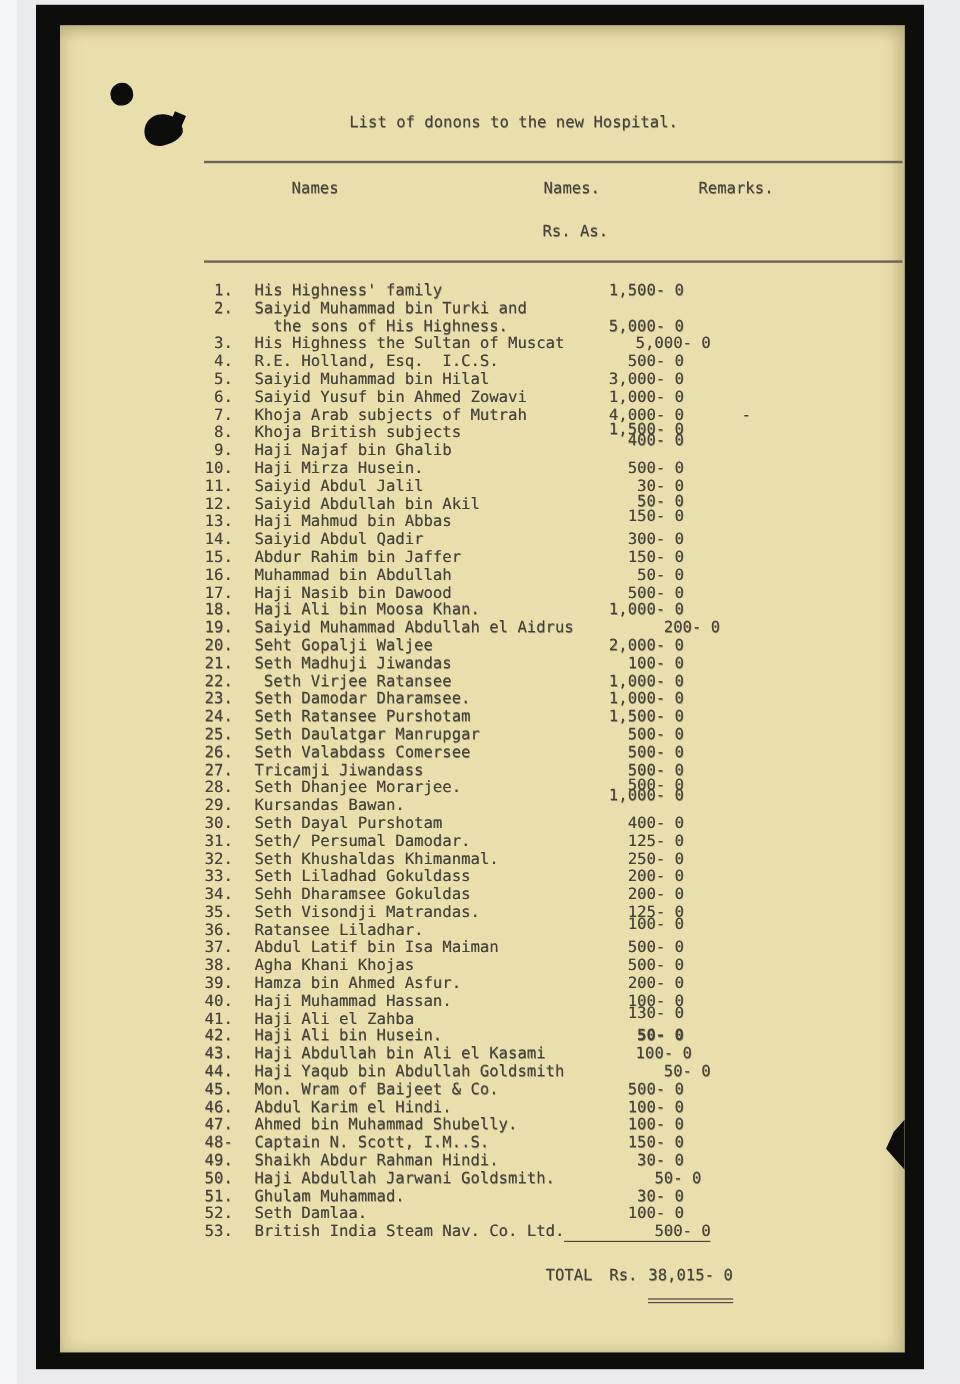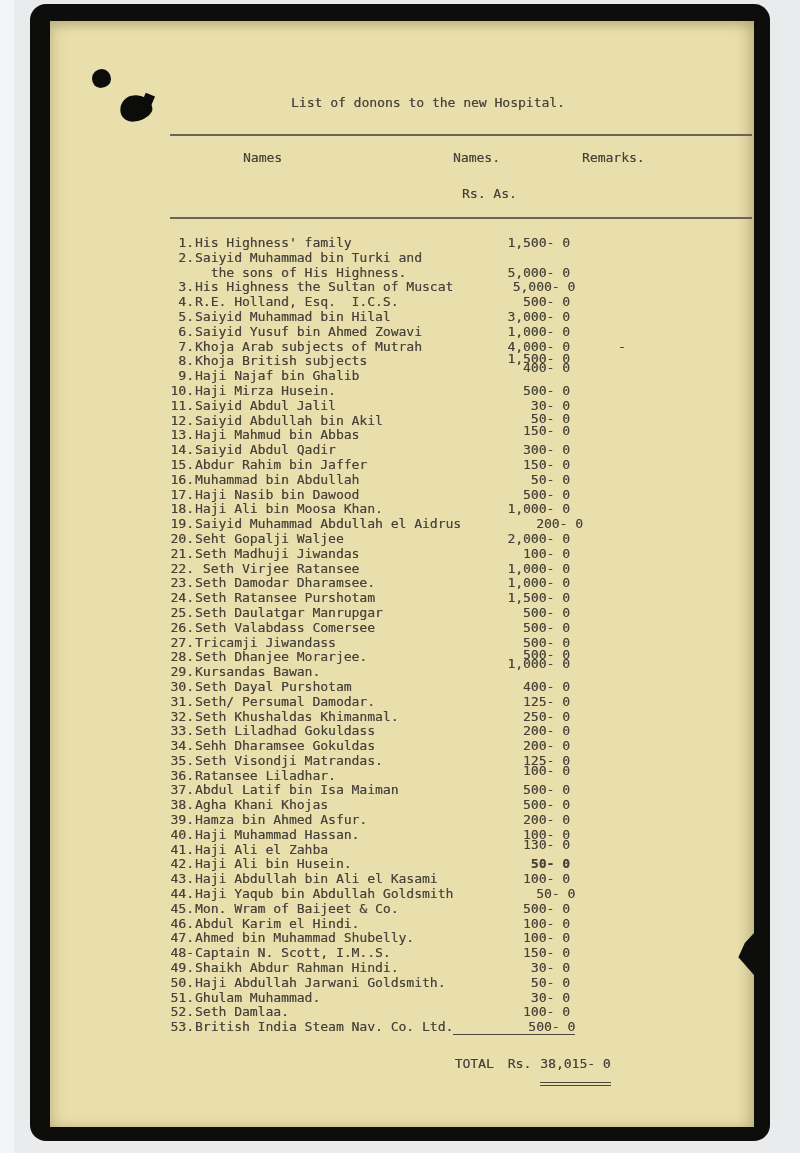--- a/index.html
+++ b/index.html
@@ -5,21 +5,20 @@
   html,body{margin:0;padding:0;}
   body{
     width:800px;height:1153px;position:relative;
     background:linear-gradient(90deg,#f3f5f6 0 14px,#e9ebed 14px);
     font-family:"DejaVu Sans Mono","Liberation Mono",monospace;
     overflow:hidden;
   }
   .frame{
     position:absolute;left:30px;top:4px;width:740px;height:1137px;
     background:#0d0d0c;
-    border-radius:16px;
   }
   .paper{
     position:absolute;left:20px;top:17px;right:16px;bottom:14px;
     background:#e9dfad;
     box-shadow:inset -8px 0 12px rgba(110,90,40,.22), inset 0 6px 10px rgba(110,90,40,.18), inset 8px 0 12px rgba(110,90,40,.10);
     color:#46423a;font-size:13px;
   }
   .paper *{white-space:pre;}
   .ink{color:#46423a;text-shadow:.3px .3px 0 rgba(70,66,58,.55);}
   .blob1{position:absolute;left:42px;top:48px;width:19px;height:19px;background:#0c0c0b;
@@ -30,25 +29,25 @@
   .notch{position:absolute;right:0;top:912px;width:17px;height:42px;background:#0d0d0c;
     clip-path:polygon(100% 0,100% 100%,8% 58%,46% 24%);}
   .content{position:absolute;left:120px;top:0;width:582px;height:100%;}
   .title{position:absolute;top:74px;left:121px;}
   .rule{position:absolute;left:0;width:100%;height:2px;background:#55504a;opacity:.85;}
   .rule1{top:113px;}
   .rule2{top:196px;}
   .col-names{position:absolute;top:129px;left:73px;}
   .col-amount{position:absolute;top:129px;left:283px;}
   .col-remarks{position:absolute;top:129px;left:412px;}
-  .col-rsas{position:absolute;top:165px;left:292px;}
+  .col-rsas{position:absolute;top:165px;left:282px;}
   .rows{position:absolute;top:215px;left:0;width:100%;}
   .row{display:flex;height:14.8px;line-height:14.8px;}
   .num{width:24px;text-align:right;flex:none;}
-  .nm{margin-left:1px;flex:none;}
+  .nm{margin-left:18px;flex:none;}
   .fill{flex:1;}
   .amt{width:122px;text-align:right;flex:none;}
   .rmk{width:182px;padding-left:48px;box-sizing:border-box;flex:none;text-align:left;}
   .ul{border-bottom:1.6px solid #4c473e;}
   .b{font-weight:bold;}
   .total{position:absolute;top:1020px;left:222px;}
   .total .rs{margin-left:14px;}
   .total .tval{margin-left:9px;border-bottom:4px double #4c473e;padding-bottom:11px;}
 </style>
 </head>

